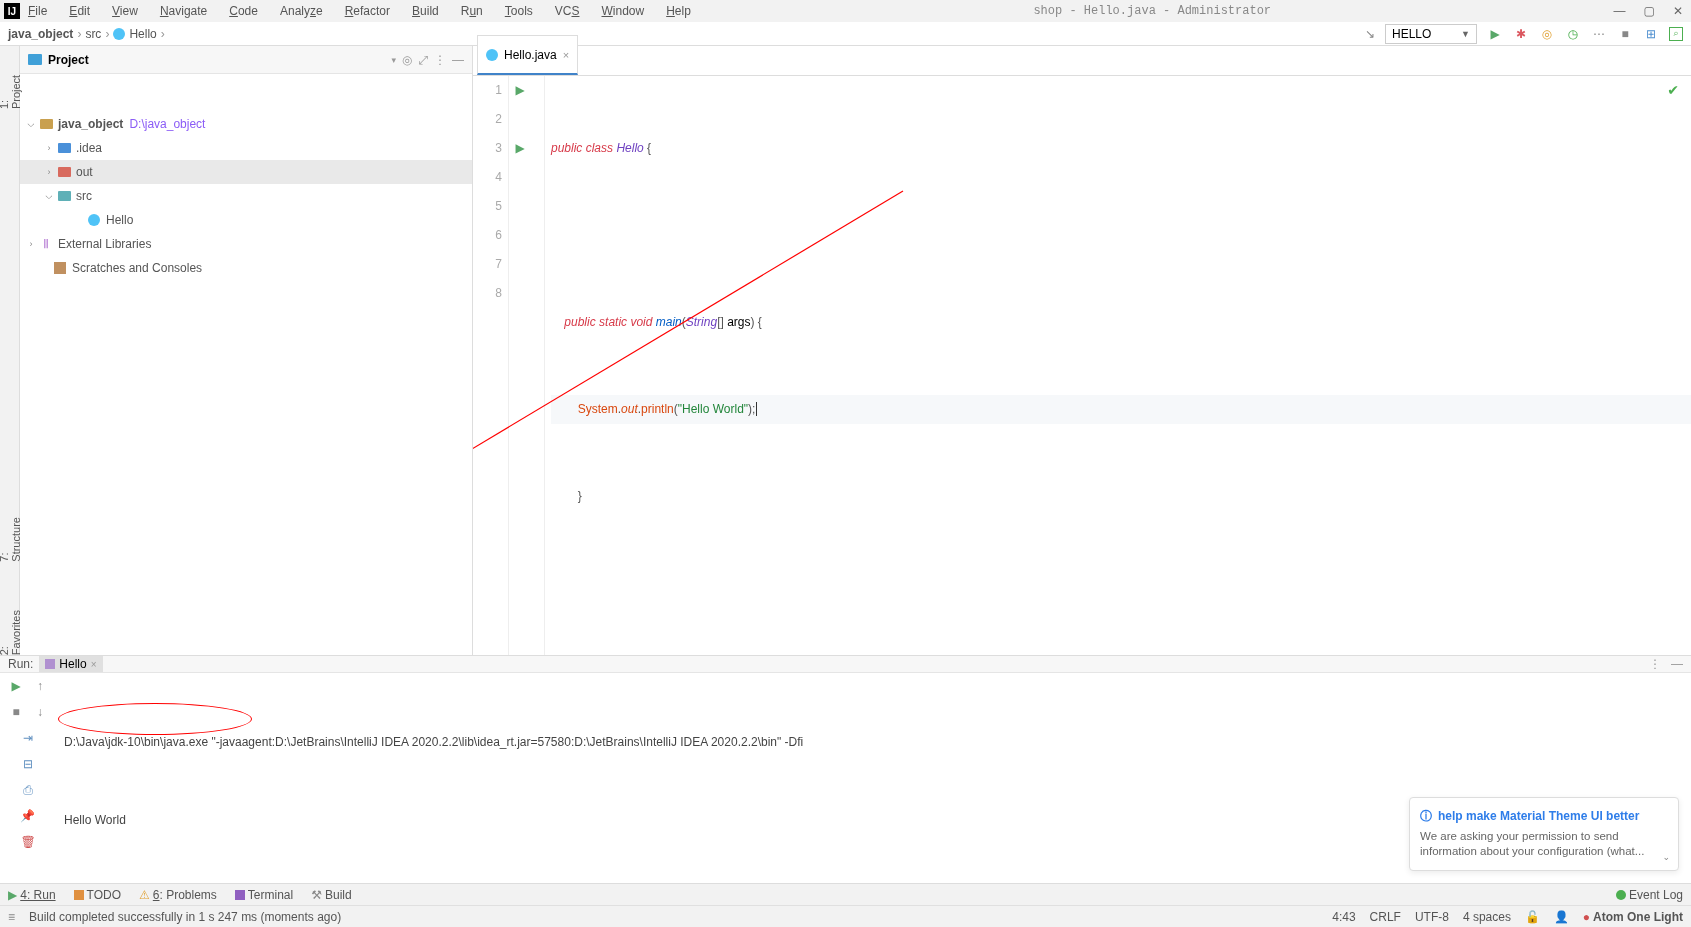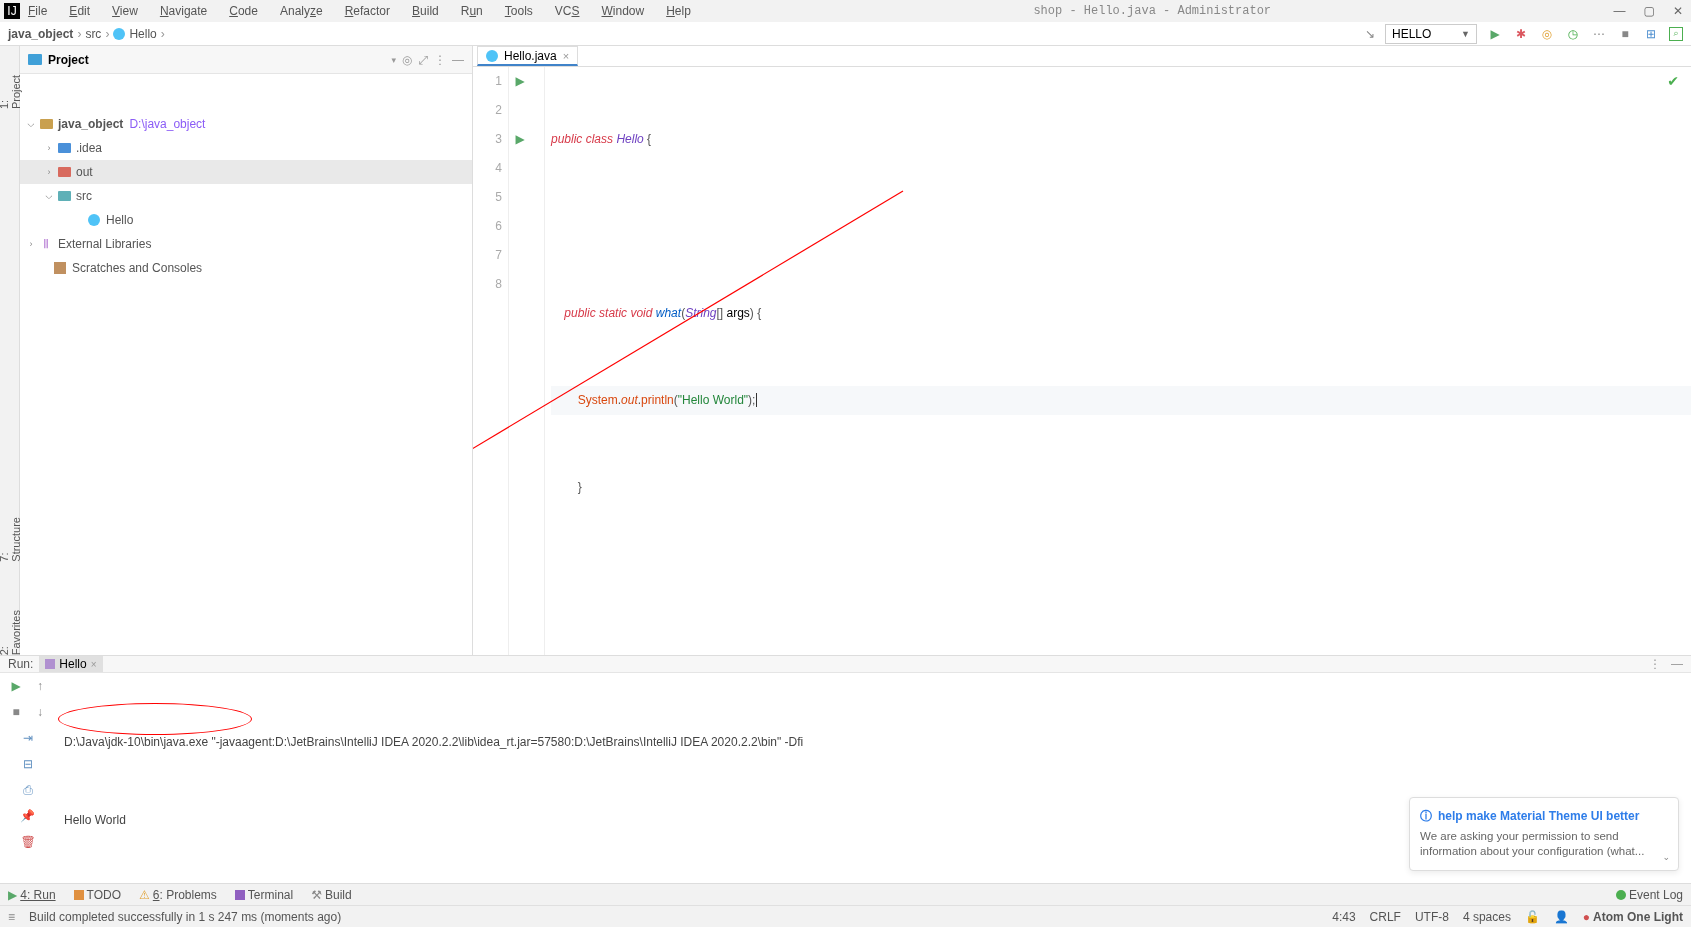--- a/index.html
+++ b/index.html
@@ -1,18 +1,18 @@
 <!DOCTYPE html>
 <html><head>
 <meta charset="utf-8">
 <style>
 * { margin: 0; padding: 0; box-sizing: border-box; font-family: "Segoe UI", Arial, sans-serif; font-size: 12px; }
 body { width: 1691px; height: 927px; background: #f7f7f7; overflow: hidden; position: relative; display: flex; flex-direction: column; }
 .titlebar { height: 22px; background: #f2f2f2; display: flex; align-items: center; padding: 0 4px; color: #555; }
-.titlebar .ij-logo { width: 16px; height: 16px; background: #000; margin-right: 8px; display: flex; align-items: center; justify-content: center; color: #fff; font-size: 12px; font-weight: normal; }
+.titlebar .ij-logo { width: 16px; height: 16px; background: #000; margin-right: 8px; display: flex; align-items: center; justify-content: center; color: #fff; font-size: 10px; font-weight: bold; }
 .menu { display: flex; gap: 22px; }
 .menu span { cursor: pointer; }
 .menu span u { text-decoration: underline; }
 .title-center { flex: 1; text-align: center; color: #888; font-family: Liberation Mono, monospace; }
 .win-controls { display: flex; gap: 18px; padding-right: 4px; color: #666; font-size: 13px; }
 .navbar { height: 24px; background: #fff; border-bottom: 1px solid #ddd; display: flex; align-items: center; padding: 0 8px; }
 .breadcrumb { display: flex; align-items: center; gap: 4px; color: #555; font-weight: bold; }
 .breadcrumb .sep { color: #999; font-weight: normal; }
 .breadcrumb .cls-icon { width: 12px; height: 12px; border-radius: 50%; background: #4fc3f7; display: inline-block; }
 .navbar-right { margin-left: auto; display: flex; align-items: center; gap: 10px; }
@@ -38,21 +38,21 @@
 .folder-y { width: 13px; height: 10px; background: #c9a04f; display: inline-block; border-radius: 1px; }
 .folder-b { width: 13px; height: 10px; background: #4a90d9; display: inline-block; border-radius: 1px; }
 .folder-r { width: 13px; height: 10px; background: #d86a5e; display: inline-block; border-radius: 1px; }
 .folder-teal { width: 13px; height: 10px; background: #5fb0b7; display: inline-block; border-radius: 1px; }
 .class-icon { width: 12px; height: 12px; border-radius: 50%; background: #4fc3f7; display: inline-block; }
 .iml-icon { width: 12px; height: 12px; background: #a080d0; display: inline-block; }
 .lib-icon { color: #b070d0; font-size: 12px; }
 .scratch-icon { width: 12px; height: 12px; background: #c09060; display: inline-block; }
 .editor-area { flex: 1; display: flex; flex-direction: column; background: #fff; position: relative; }
 .tab-row { height: 30px; display: flex; align-items: flex-end; border-bottom: 1px solid #ddd; padding-left: 4px; }
-.ed-tab { height: 20px; background: #fff; border: 1px solid #ddd; border-bottom: 2px solid #4083c9; display: flex; align-items: center; padding: 0 8px; gap: 6px; font-size: 12px; }
+.ed-tab { height: 40px; background: #fff; border: 1px solid #ddd; border-bottom: 2px solid #4083c9; display: flex; align-items: center; padding: 0 8px; gap: 6px; font-size: 12px; }
 .ed-tab .close-x { color: #999; cursor: pointer; font-size: 11px; }
 .code-area { flex: 1; display: flex; position: relative; font-family: "Consolas", monospace; font-size: 15px; }
 .gutter-num { width: 36px; border-right: 1px solid #eee; text-align: right; padding-right: 6px; color: #aaa; line-height: 29px; }
 .gutter-num div { height: 29px; }
 .gutter-icons { width: 22px; line-height: 29px; }
 .gutter-icons div { height: 29px; display: flex; align-items: center; justify-content: center; }
 .gutter-fold { width: 14px; border-right: 1px solid #eee; }
 .code-text { flex: 1; padding-left: 6px; line-height: 29px; white-space: pre; }
 .code-text div { height: 29px; }
 .kw { color: #d73a49; font-style: italic; }
@@ -243,21 +243,21 @@
         <div></div>
           <div></div>
           <div></div>
           <div></div>
           <div></div>
       </div>
       <div class="gutter-fold"></div>
       <div class="code-text">
         <div><span class="kw">public</span> <span class="kw">class</span> <span class="cls">Hello</span><span class="punct"> {</span></div>
         <div></div>
-        <div><span>    </span><span class="kw">public</span> <span class="kw">static</span> <span class="kw">void</span> <span class="meth">what</span><span class="punct">(</span><span class="type">String</span><span class="punct">[]</span><span> args</span><span class="punct">)</span><span class="punct"> {</span></div>
+        <div><span>    </span><span class="kw">public</span> <span class="kw">static</span> <span class="kw">void</span> <span class="meth">main</span><span class="punct">(</span><span class="type">String</span><span class="punct">[]</span><span> args</span><span class="punct">)</span><span class="punct"> {</span></div>
         <div class="current-line"><span>        </span><span class="sys">System</span><span class="punct">.</span><span class="field">out</span><span class="punct">.</span><span class="sys">println</span><span class="punct">(</span><span class="str">"Hello World"</span><span class="punct">)</span><span class="punct">;</span><span style="border-left:1px solid #333;margin-left:1px"></span></div>
         <div><span class="punct">        }</span></div>
         <div></div>
         <div><span class="punct">}</span></div>
         <div></div>
       </div>
       <span class="check-icon">✔</span>
     </div>
     <svg class="arrow-line" style="left:0;top:0;width:100%;height:100%;position:absolute">
       <line x1="430" y1="145" x2="-230" y2="540" stroke="red" stroke-width="1.2"></line>

